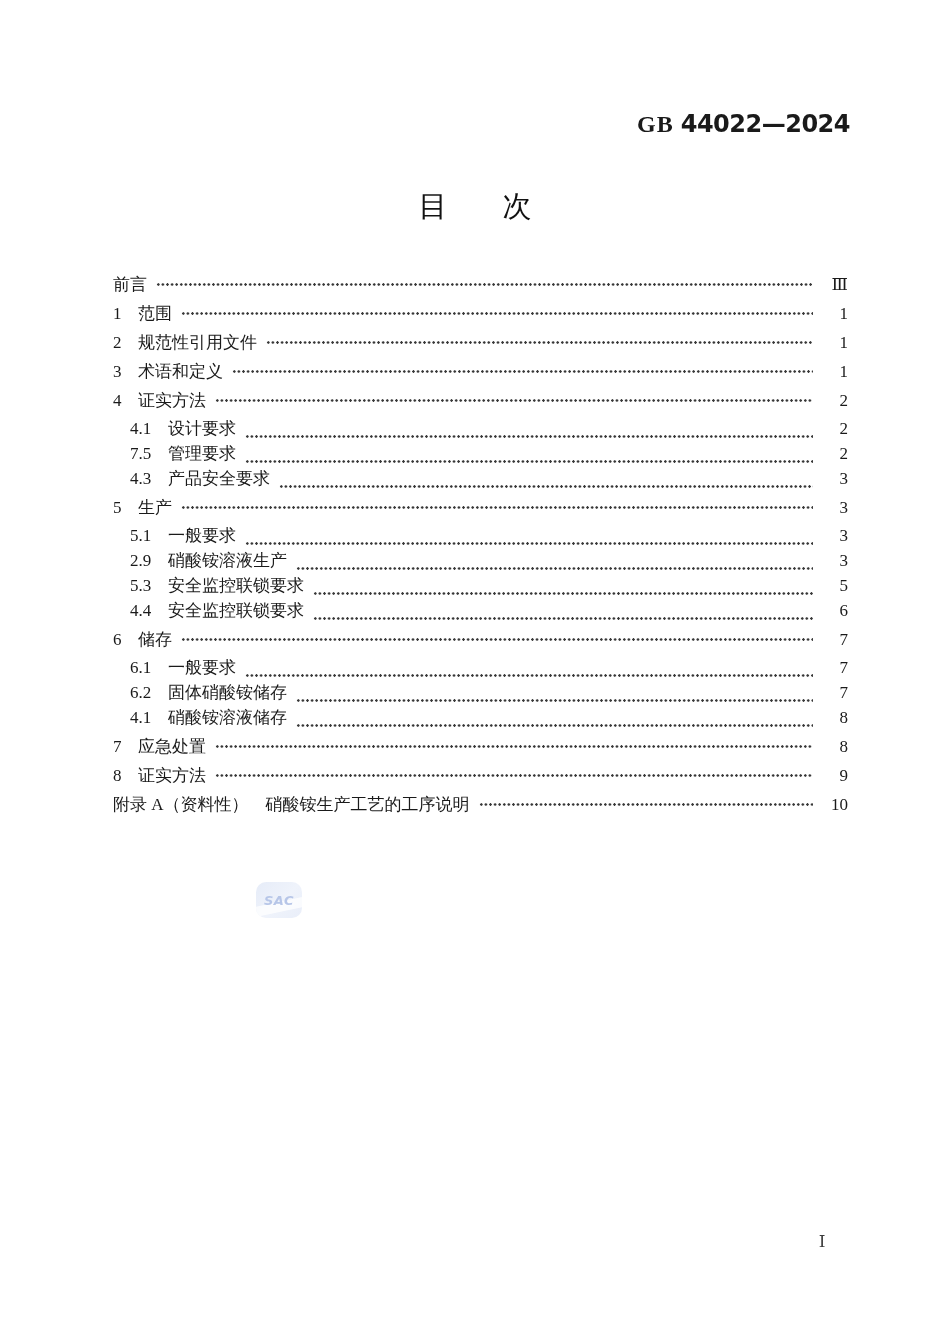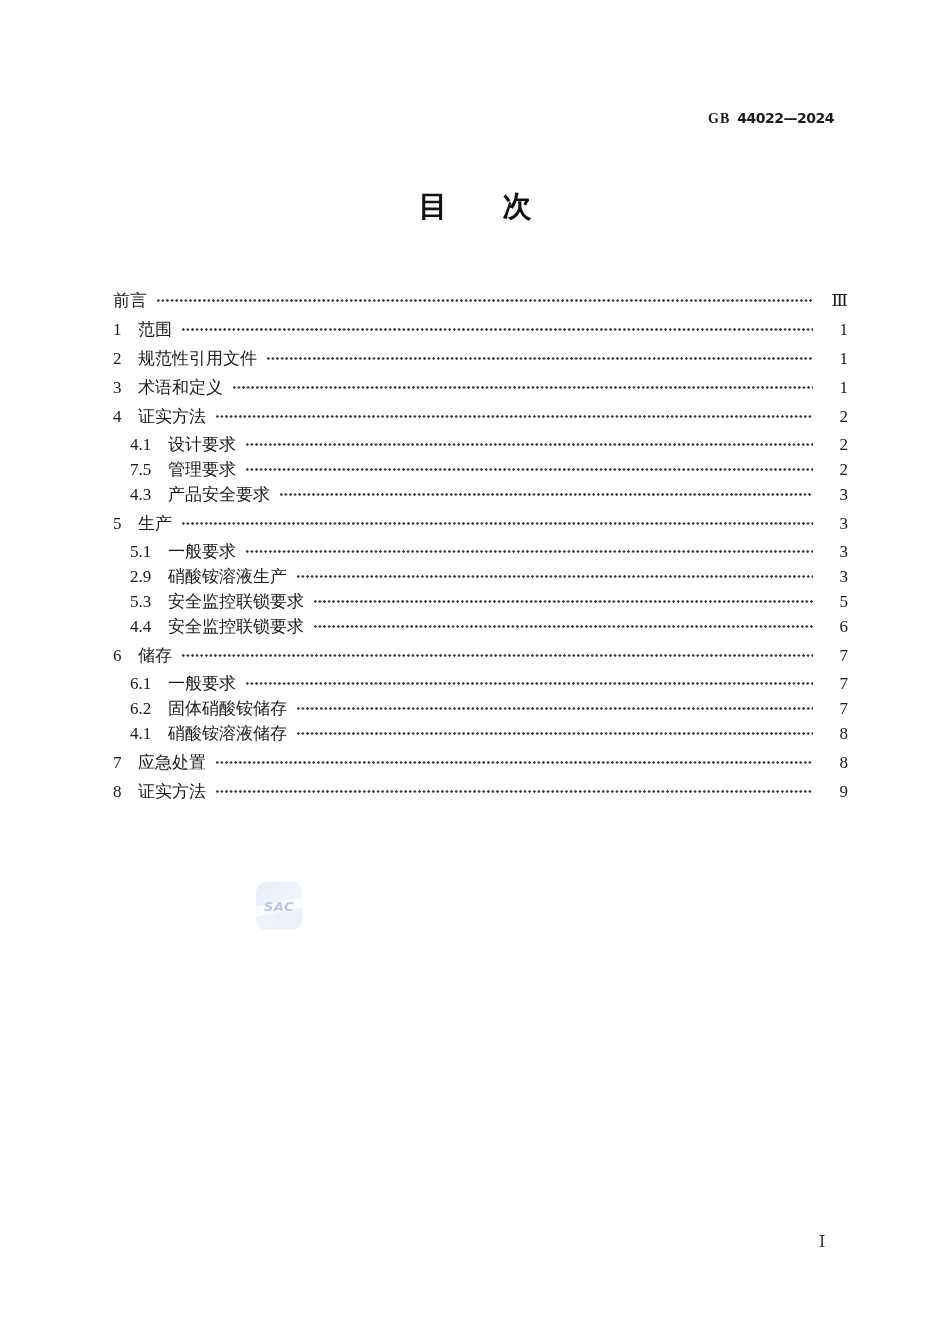--- a/index.html
+++ b/index.html
@@ -11,22 +11,22 @@
     background: #ffffff;
     font-family: "Liberation Serif", "DejaVu Serif", serif;
     color: #1a1a1a;
     overflow: hidden;
   }
 
   
   .header-code {
     position: absolute;
     top: 110px;
-    right: 116px;
-    font-size: 14px;
+    right: 100px;
+    font-size: 24px;
     white-space: nowrap;
   }
   .header-code .gb {
     font-weight: bold;
     font-family: "Liberation Serif", "DejaVu Serif", serif;
     letter-spacing: 1px;
     margin-right: 7px;
   }
   .header-code .code-num {
     font-family: "DejaVu Sans", "Liberation Sans", sans-serif;
@@ -36,47 +36,46 @@
 
   
   .doc-title {
     position: absolute;
     top: 191px;
     left: 0;
     width: 100%;
     margin: 0;
     text-align: center;
     font-family: "DejaVu Sans", "Liberation Sans", sans-serif;
-    font-weight: bold;
+    font-weight: normal;
     font-size: 29px;
     line-height: 30px;
     letter-spacing: 13px;
     text-indent: 13px;
     color: #111;
   }
 
   
   .toc {
     position: absolute;
     left: 113px;
     top: 272px;
     width: 735px;
-    margin-top: 16px;
   }
   .toc-row {
     display: flex;
     align-items: center;
     height: 25px;
     font-size: 17px;
     line-height: 25px;
     white-space: nowrap;
   }
   .toc-row.gap-l1  { margin-top: 4px; }
   .toc-row.gap-sub { margin-top: 3px; }
-  .toc-row.level-2 { padding-left: 17px; }
+  .toc-row.level-2 { padding-left: 17px; align-items: flex-end; }
   .toc-row .num   { flex: none; }
   .toc-row.level-1 .num { width: 25px; }
   .toc-row.level-2 .num { width: 38px; }
   .toc-row .label { flex: none; padding-right: 9px; white-space: pre; }
   .toc-row .leader {
     flex: 1 1 auto;
     height: 9px;
     margin-right: 7px;
     background-image: radial-gradient(circle, #383838 1.05px, rgba(0,0,0,0) 1.45px);
     background-size: 4.6px 9px;
@@ -89,21 +88,21 @@
     text-align: right;
     font-size: 17px;
   }
 
   
   .watermark {
     position: absolute;
     left: 256px;
     top: 882px;
     width: 46px;
-    height: 48px;
+    height: 36px;
     border-radius: 10px;
     background: linear-gradient(135deg, #e6ecf8 0%, #eff3fb 55%, #e9eef9 100%);
     display: flex;
     align-items: center;
     justify-content: center;
     overflow: hidden;
   }
   .watermark .swoosh {
     position: absolute;
     left: -8px;
@@ -253,20 +252,25 @@
         <span class="label">应急处置</span>
         <span class="leader"></span>
         <span class="page-num">8</span>
       </div>
       <div class="toc-row level-1 gap-l1">
         <span class="num">8</span>
         <span class="label">证实方法</span>
         <span class="leader"></span>
         <span class="page-num">9</span>
       </div>
+      <div class="toc-row level-1 gap-l1">
+        <span class="label">附录 A（资料性）　硝酸铵生产工艺的工序说明</span>
+        <span class="leader"></span>
+        <span class="page-num">10</span>
+      </div>
     </div>
 
   <div class="watermark">
     <span class="swoosh"></span>
     <span class="wm-text">SAC</span>
   </div>
 
   <div class="footer-page">Ⅰ</div>
 
 </div>

